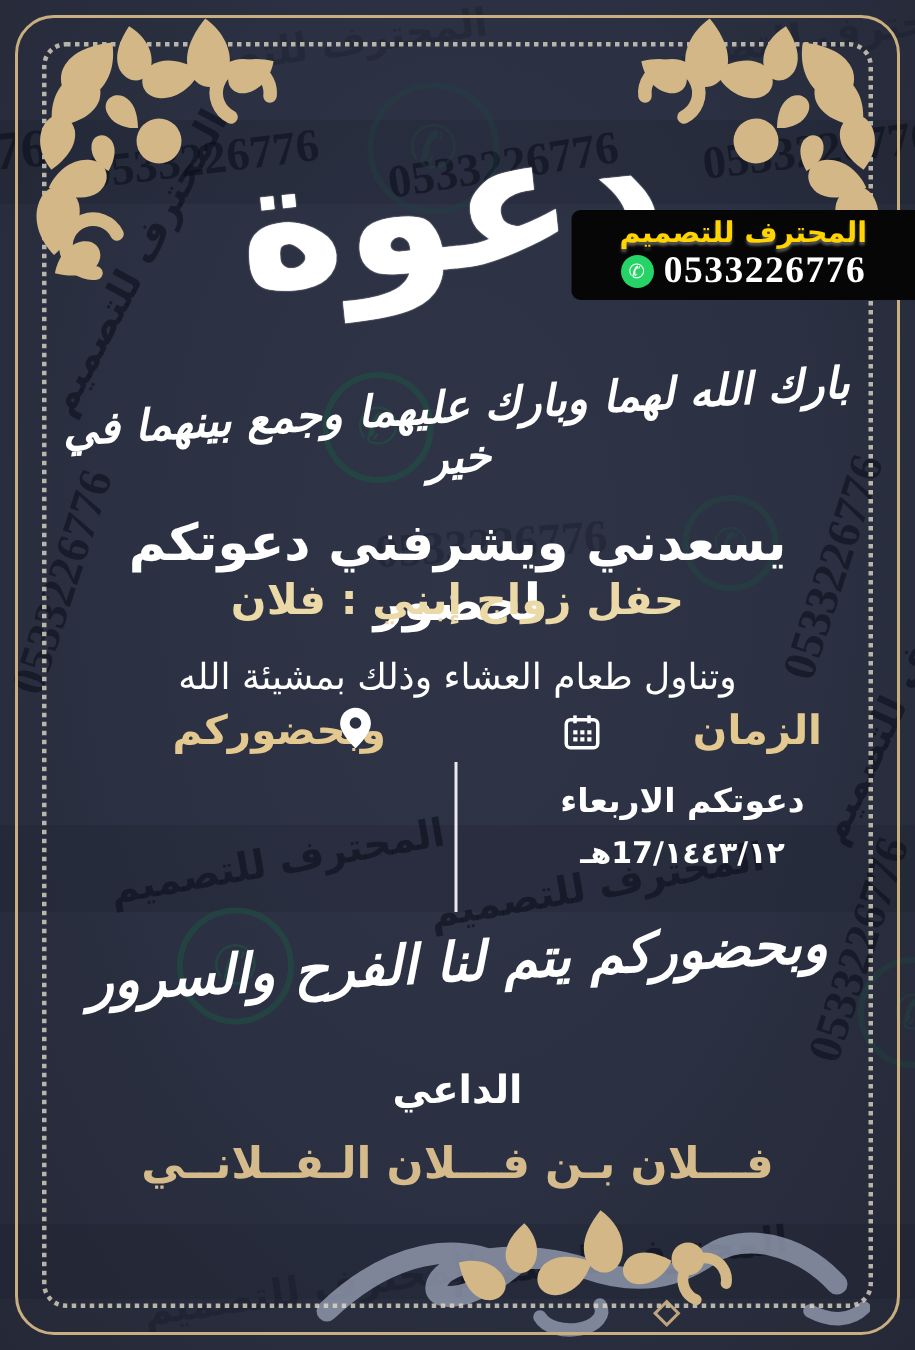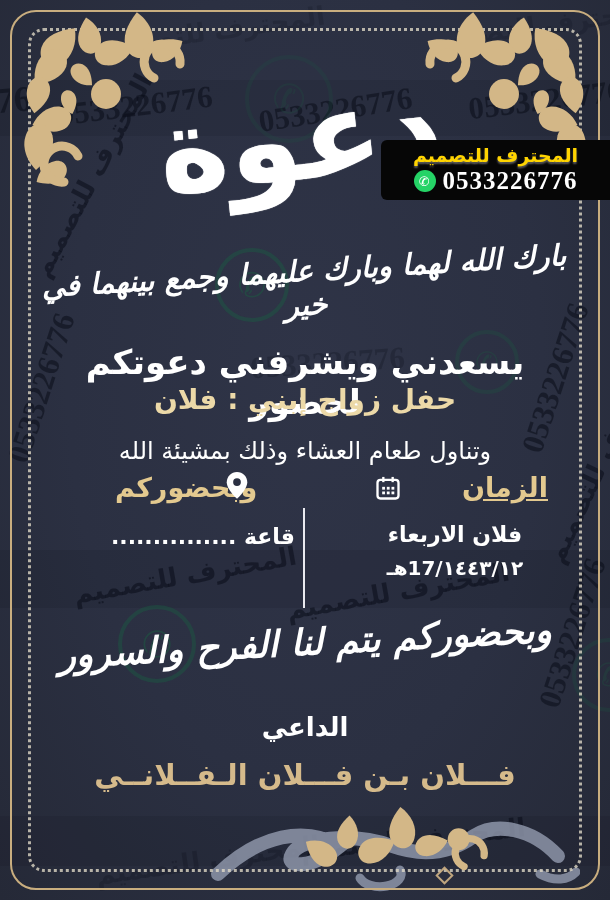--- a/index.html
+++ b/index.html
@@ -42,21 +42,21 @@
   .badge-phone{color:#fff;font-family:"Liberation Serif",serif;font-size:25px;font-weight:600;letter-spacing:1px;}
   
   .ar{direction:rtl;text-align:center;color:#fff;position:absolute;left:40px;right:40px;}
   .title-callig{top:58px;left:150px;right:160px;font-size:118px;line-height:160px;font-weight:bold;
     transform:rotate(-6deg);text-shadow:0 0 1px #fff;}
   .blessing{top:254px;font-size:29px;font-weight:bold;transform:rotate(-3.5deg);font-style:italic;}
   .intro{top:342px;font-size:34px;font-weight:bold;}
   .event{top:383px;font-size:28px;font-weight:bold;color:#ecd9a8;}
   .dinner{top:437px;font-size:24px;font-weight:normal;}
   .label{position:absolute;font-size:27px;font-weight:bold;color:#e3c98f;direction:rtl;}
-  .time-label{top:472px;right:62px;text-decoration:underline;}
+  .time-label{top:472px;right:62px;}
   .place-label{top:472px;left:115px;}
   .ico{position:absolute;width:28px;height:28px;}
   .ico.cal{top:474px;right:208px;}
   .ico.pin{top:470px;left:222px;width:30px;height:30px;}
   .divider{position:absolute;left:303px;top:508px;width:2px;height:100px;background:#e9e9ef;}
   .day{position:absolute;top:522px;right:55px;width:200px;text-align:center;direction:rtl;
     color:#fff;font-size:22px;font-weight:bold;}
   .hdate{position:absolute;top:556px;right:55px;width:200px;text-align:center;direction:rtl;
     color:#fff;font-size:20px;font-weight:bold;}
   .hall{position:absolute;top:524px;left:90px;width:205px;text-align:right;direction:rtl;
@@ -238,21 +238,20 @@
     </g>
   </svg>
   <div class="label place-label">وبحضوركم</div>
   <svg class="ico pin" viewBox="0 0 24 24">
     <path d="M12,1.5 C7.4,1.5 3.8,5.2 3.8,9.8 C3.8,15.6 12,23 12,23 C12,23 20.2,15.6 20.2,9.8 C20.2,5.2 16.6,1.5 12,1.5 Z" fill="#fff"></path>
     <circle cx="12" cy="9.6" r="3.1" fill="#2b3042"></circle>
   </svg>
 
   <div class="divider"></div>
 
-  <div class="day">فلان الاربعاء</div>
+  <div class="day">دعوتكم الاربعاء</div>
   <div class="hdate">١٤٤٣/١٢/17هـ</div>
-  <div class="hall">قاعة ...............</div>
 
   <div class="ar closing-callig">وبحضوركم يتم لنا الفرح والسرور</div>
   <div class="ar host-label">الداعي</div>
   <div class="ar host-name">فـــلان بـن فـــلان الـفــلانــي</div>
 
 </div>
 
 </body></html>

